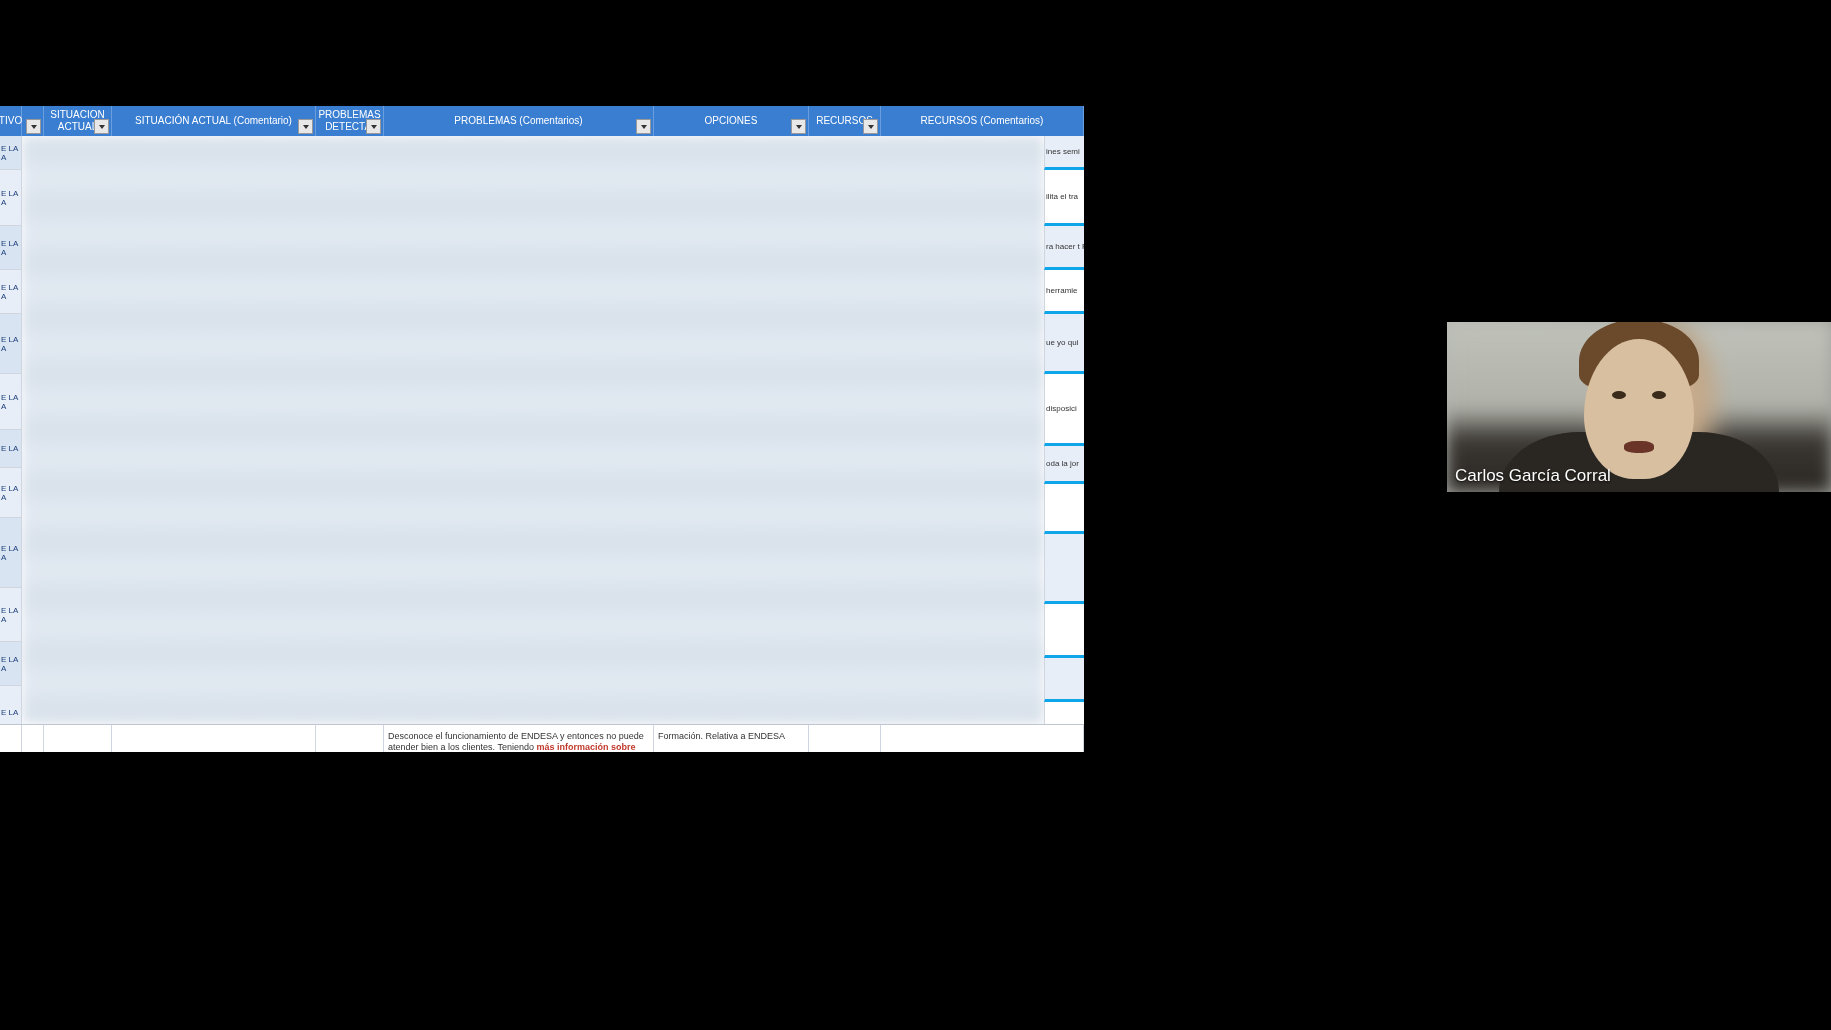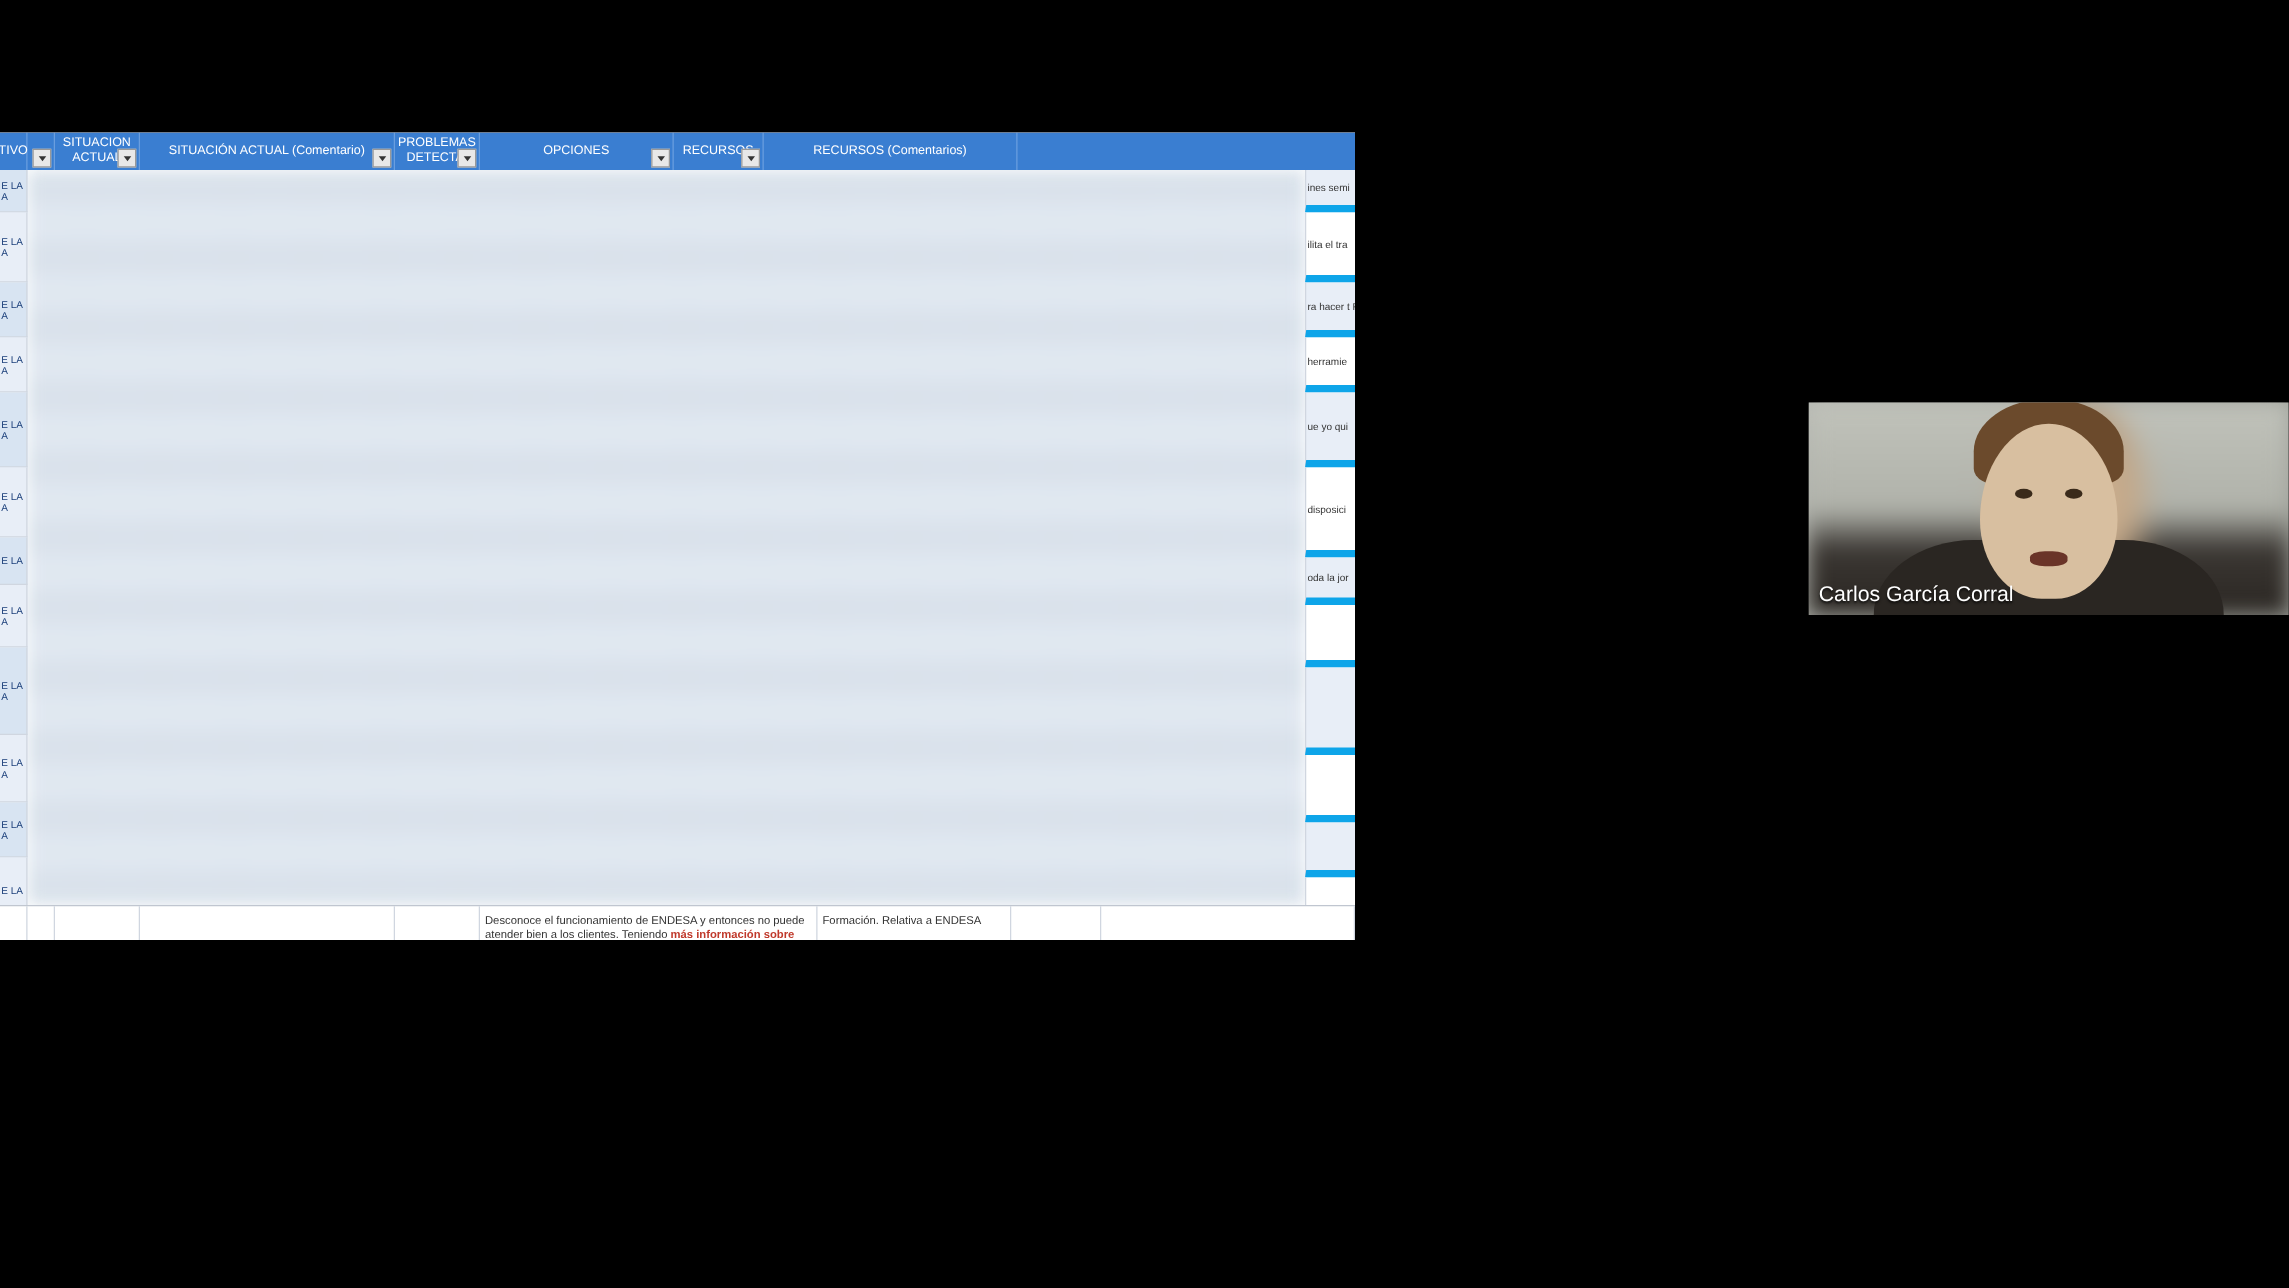--- a/index.html
+++ b/index.html
@@ -139,21 +139,21 @@
     .right-strip {
       position: absolute;
       left: 1044px;
       top: 30px;
       width: 40px;
       height: 588px;
       z-index: 7;
     }
     .right-cell {
       background: #fff;
-      border-bottom: 6px solid #0ea5e9;
+      border-bottom: 3px solid #0ea5e9;
       border-left: 1px solid #d0d6e0;
       font-size: 8px;
       color: #333;
       padding: 2px 1px;
       line-height: 9px;
       overflow: hidden;
       display: flex;
       align-items: center;
       white-space: nowrap;
     }
@@ -290,20 +290,24 @@
       </div>
       <div class="header-cell w-col3">
         <span>SITUACIÓN ACTUAL (Comentario)</span>
         <div class="filter-btn"></div>
       </div>
       <div class="header-cell w-col4">
         <span>PROBLEMAS</span>
         <span>DETECTAI</span>
         <div class="filter-btn"></div>
       </div>
+      <div class="header-cell w-col5">
+        <span>PROBLEMAS (Comentarios)</span>
+        <div class="filter-btn"></div>
+      </div>
       <div class="header-cell w-col6">
         <span>OPCIONES</span>
         <div class="filter-btn"></div>
       </div>
       <div class="header-cell w-col7">
         <span>RECURSOS</span>
         <div class="filter-btn"></div>
       </div>
       <div class="header-cell w-col8">
         <span>RECURSOS (Comentarios)</span>

